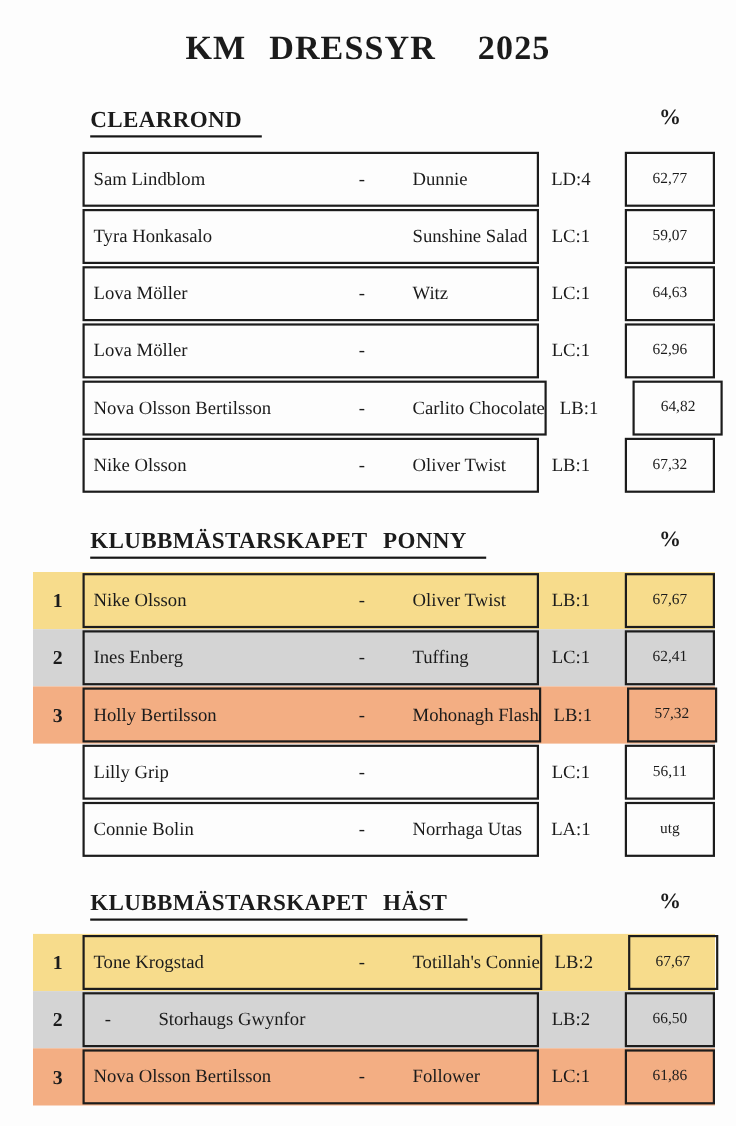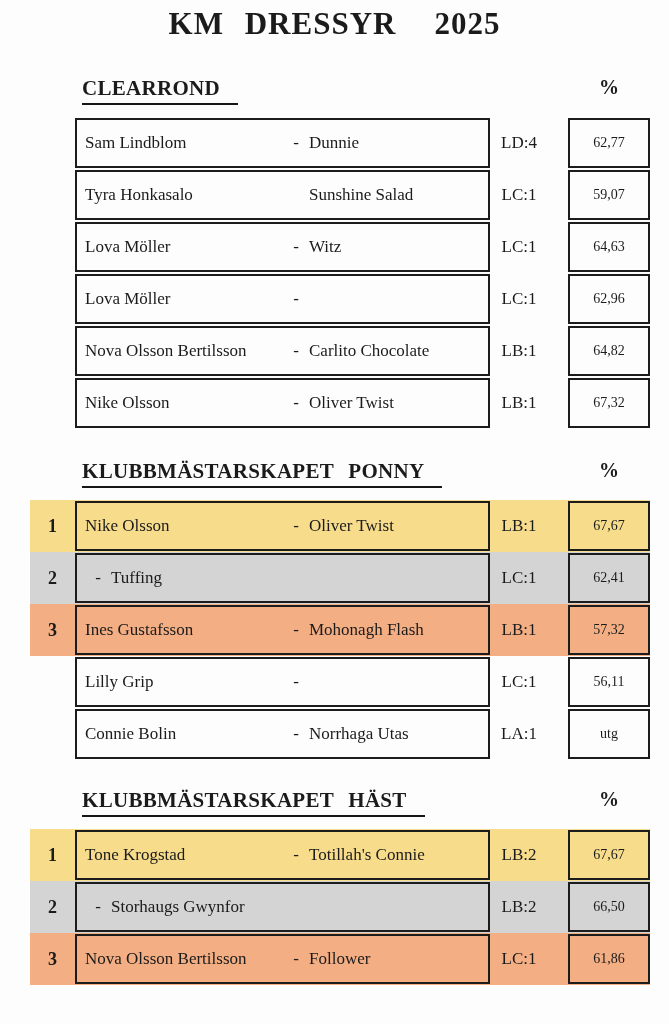--- a/index.html
+++ b/index.html
@@ -6,21 +6,21 @@
   .page{
     position:relative;
     width:669px;height:1024px;
     background:#fdfdfd;
     font-family:"Liberation Serif", serif;
     color:#1b1b1b;
     overflow:hidden;
   }
   
   .title-row{
-    margin-top:6px;
+    margin-top:26px;
     display:flex;justify-content:center;align-items:baseline;gap:38px;
     font-size:31px;font-weight:bold;letter-spacing:1px;
   }
   .title-row .t-left{word-spacing:12px;}
   
   .sec-header{
     position:relative;
     margin-top:34px;
     height:30px;
     padding-left:82px;
@@ -54,20 +54,21 @@
     text-align:center;
     font-weight:bold;font-size:18px;
   }
   .main-box{
     flex:0 0 415px;box-sizing:border-box;
     height:50px;
     border:2px solid #1c1c1c;
     display:flex;align-items:center;
     padding-left:8px;
     font-size:17px;
+    gap:33px;
   }
   .r-name{flex:0 0 198px;white-space:nowrap;}
   .r-dash{flex:0 0 26px;text-align:center;}
   .r-horse{flex:1;white-space:nowrap;}
   .level{
     flex:0 0 78px;box-sizing:border-box;
     text-align:center;font-size:17px;
     padding-right:20px;
   }
   .score-box{
@@ -175,31 +176,32 @@
       <span class="r-dash">-</span>
       <span class="r-horse">Oliver Twist</span>
     </span>
     <span class="level">LB:1</span>
     <span class="score-box">67,67</span>
   </div>
 
   <div class="row hl-silver">
     <span class="rank">2</span>
     <span class="main-box">
+      <span class="r-name">Ines Enberg</span>
       <span class="r-dash">-</span>
       <span class="r-horse">Tuffing</span>
     </span>
     <span class="level">LC:1</span>
     <span class="score-box">62,41</span>
   </div>
 
   <div class="row hl-bronze">
     <span class="rank">3</span>
     <span class="main-box">
-      <span class="r-name">Ines Gustafsson</span>
+      <span class="r-name">Holly Bertilsson</span>
       <span class="r-dash">-</span>
       <span class="r-horse">Mohonagh Flash</span>
     </span>
     <span class="level">LB:1</span>
     <span class="score-box">57,32</span>
   </div>
 
   <div class="row">
     <span class="rank"></span>
     <span class="main-box">

